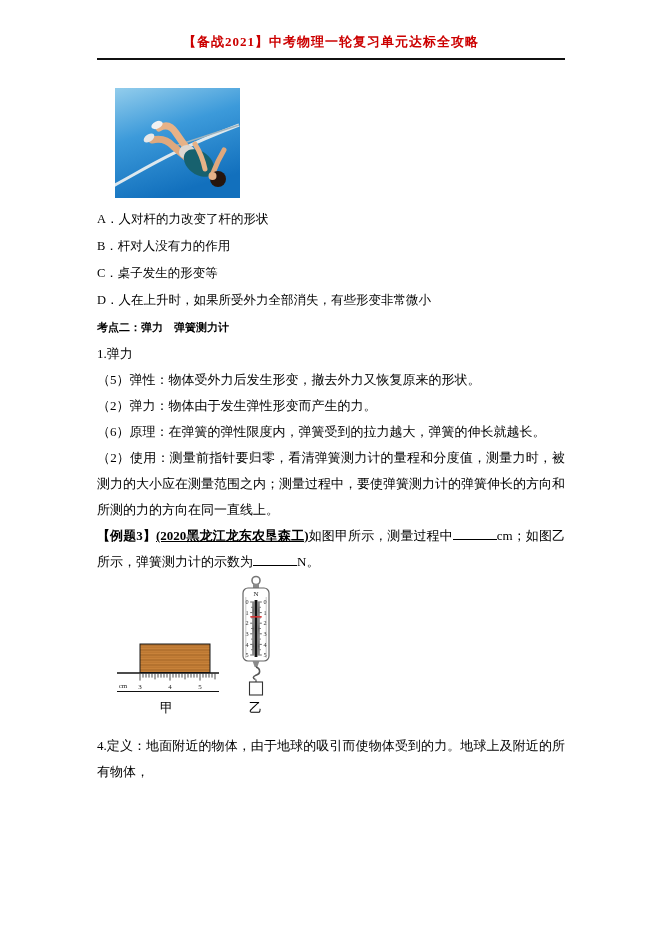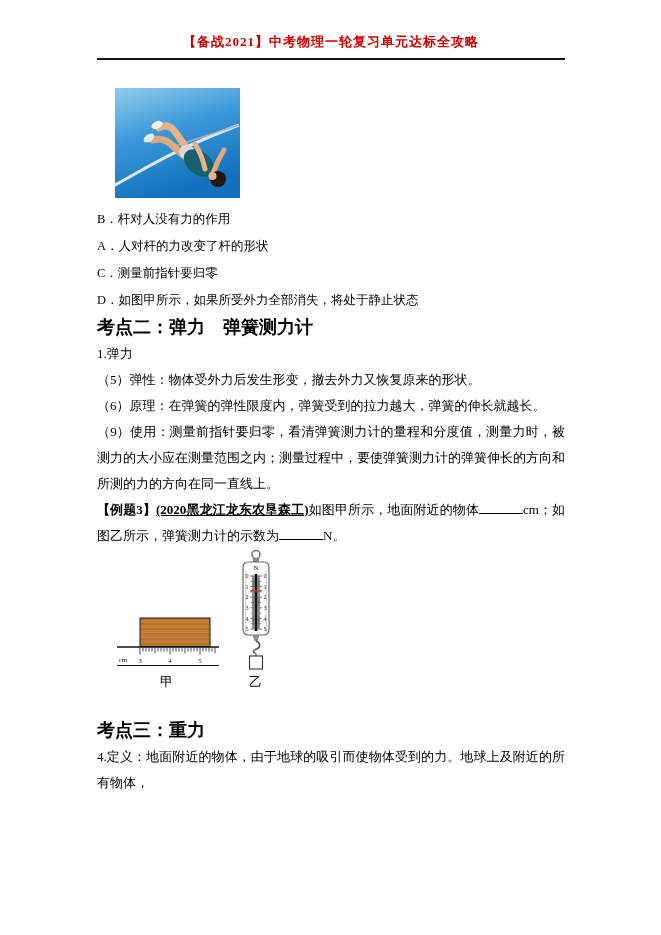--- a/index.html
+++ b/index.html
@@ -34,21 +34,21 @@
   }
   .options{margin-top:8px;}
   .option{
     line-height:27px;
     font-size:12.5px;
     white-space:nowrap;
   }
   .sec-heading{
     margin:0;
     line-height:27px;
-    font-size:18px;
+    font-size:11px;
     font-weight:bold;
   }
   p.body{
     margin:0;
     line-height:26px;
     font-size:13px;
     text-align:justify;
   }
   .blank{
     display:inline-block;
@@ -103,34 +103,35 @@
         <ellipse cx="72" cy="64" rx="8" ry="7" fill="#ddd8d2"></ellipse>
         <ellipse cx="84" cy="75" rx="17" ry="11.5" fill="#17616e" transform="rotate(38 84 75)"></ellipse>
         <path d="M 90,81 Q 87,67 80,56" fill="none" stroke="#e7b287" stroke-width="5" stroke-linecap="round"></path>
         <path d="M 98,85 Q 103,72 109,62" fill="none" stroke="#dfa87d" stroke-width="5" stroke-linecap="round"></path>
         <circle cx="103" cy="91" r="8" fill="#26150e"></circle>
         <circle cx="97.5" cy="88" r="4" fill="#e7b287"></circle>
       </g>
     </svg>
 
     <div class="options">
+      <div class="option"><span>A．</span><span>人对杆的力改变了杆的形状</span></div>
       <div class="option"><span>B．</span><span>杆对人没有力的作用</span></div>
-      <div class="option"><span>A．</span><span>人对杆的力改变了杆的形状</span></div>
-      <div class="option"><span>C．</span><span>测量前指针要归零</span></div>
-      <div class="option"><span>D．</span><span>如图甲所示，如果所受外力全部消失，将处于静止状态</span></div>
+      <div class="option"><span>C．</span><span>桌子发生的形变等</span></div>
+      <div class="option"><span>D．</span><span>人在上升时，如果所受外力全部消失，有些形变非常微小</span></div>
     </div>
 
     <h3 class="sec-heading">考点二：弹力　弹簧测力计</h3>
     <p class="body">1.弹力</p>
     <p class="body">（5）弹性：物体受外力后发生形变，撤去外力又恢复原来的形状。</p>
+    <p class="body">（2）弹力：物体由于发生弹性形变而产生的力。</p>
     <p class="body">（6）原理：在弹簧的弹性限度内，弹簧受到的拉力越大，弹簧的伸长就越长。</p>
-    <p class="body">（9）使用：测量前指针要归零，看清弹簧测力计的量程和分度值，测量力时，被测力的大小应在测量范围之内；测量过程中，要使弹簧测力计的弹簧伸长的方向和所测的力的方向在同一直线上。</p>
+    <p class="body">（2）使用：测量前指针要归零，看清弹簧测力计的量程和分度值，测量力时，被测力的大小应在测量范围之内；测量过程中，要使弹簧测力计的弹簧伸长的方向和所测的力的方向在同一直线上。</p>
 
     <p class="body">
-      <span class="ex-tag">【例题3】</span><span class="ex-source">(2020黑龙江龙东农垦森工)</span><span>如图甲所示，地面附近的物体</span><span class="blank"></span><span>cm；如图乙所示，弹簧测力计的示数为</span><span class="blank"></span><span>N。</span>
+      <span class="ex-tag">【例题3】</span><span class="ex-source">(2020黑龙江龙东农垦森工)</span><span>如图甲所示，测量过程中</span><span class="blank"></span><span>cm；如图乙所示，弹簧测力计的示数为</span><span class="blank"></span><span>N。</span>
     </p>
 
     <div class="figures">
 
       <svg class="fig-ruler" width="105" height="56" viewBox="0 0 105 56" xmlns="http://www.w3.org/2000/svg">
         <defs>
           <pattern id="wood" width="70" height="5" patternUnits="userSpaceOnUse">
             <rect width="70" height="5" fill="#c8823a"></rect>
             <line x1="0" y1="1" x2="70" y2="1" stroke="#95591e" stroke-width="0.8"></line>
             <line x1="0" y1="3.2" x2="70" y2="3.2" stroke="#ad6c26" stroke-width="0.6"></line>
@@ -303,17 +304,16 @@
         <line id="scale-pointer" x1="12.3" x2="23.7" y1="41.839999999999996" y2="41.839999999999996" stroke="#d83030" stroke-width="1.5"></line>
         <path d="M 14.5,86 L 21.5,86 L 19.3,92 L 16.7,92 Z" fill="#8a8a8a"></path>
         <path d="M 18,92 C 22.5,93.5 23,98.5 18.5,100 C 14.5,101.3 14.5,103.5 17.5,104.5" fill="none" stroke="#555" stroke-width="1.5"></path>
         <line x1="18" y1="104.5" x2="18" y2="107" stroke="#555" stroke-width="1.2"></line>
         <rect x="11.5" y="107" width="13" height="13" fill="#ffffff" stroke="#333" stroke-width="1.1"></rect>
       </svg>
       <span class="fig-caption cap-yi">乙</span>
 
     </div>
 
-    <h3 class="sec-heading gravity-heading">考点三：重力</h3>
     <p class="body gravity-def">4.定义：地面附近的物体，由于地球的吸引而使物体受到的力。地球上及附近的所有物体，</p>
 
   </div>
 </div>
 
 </body></html>

